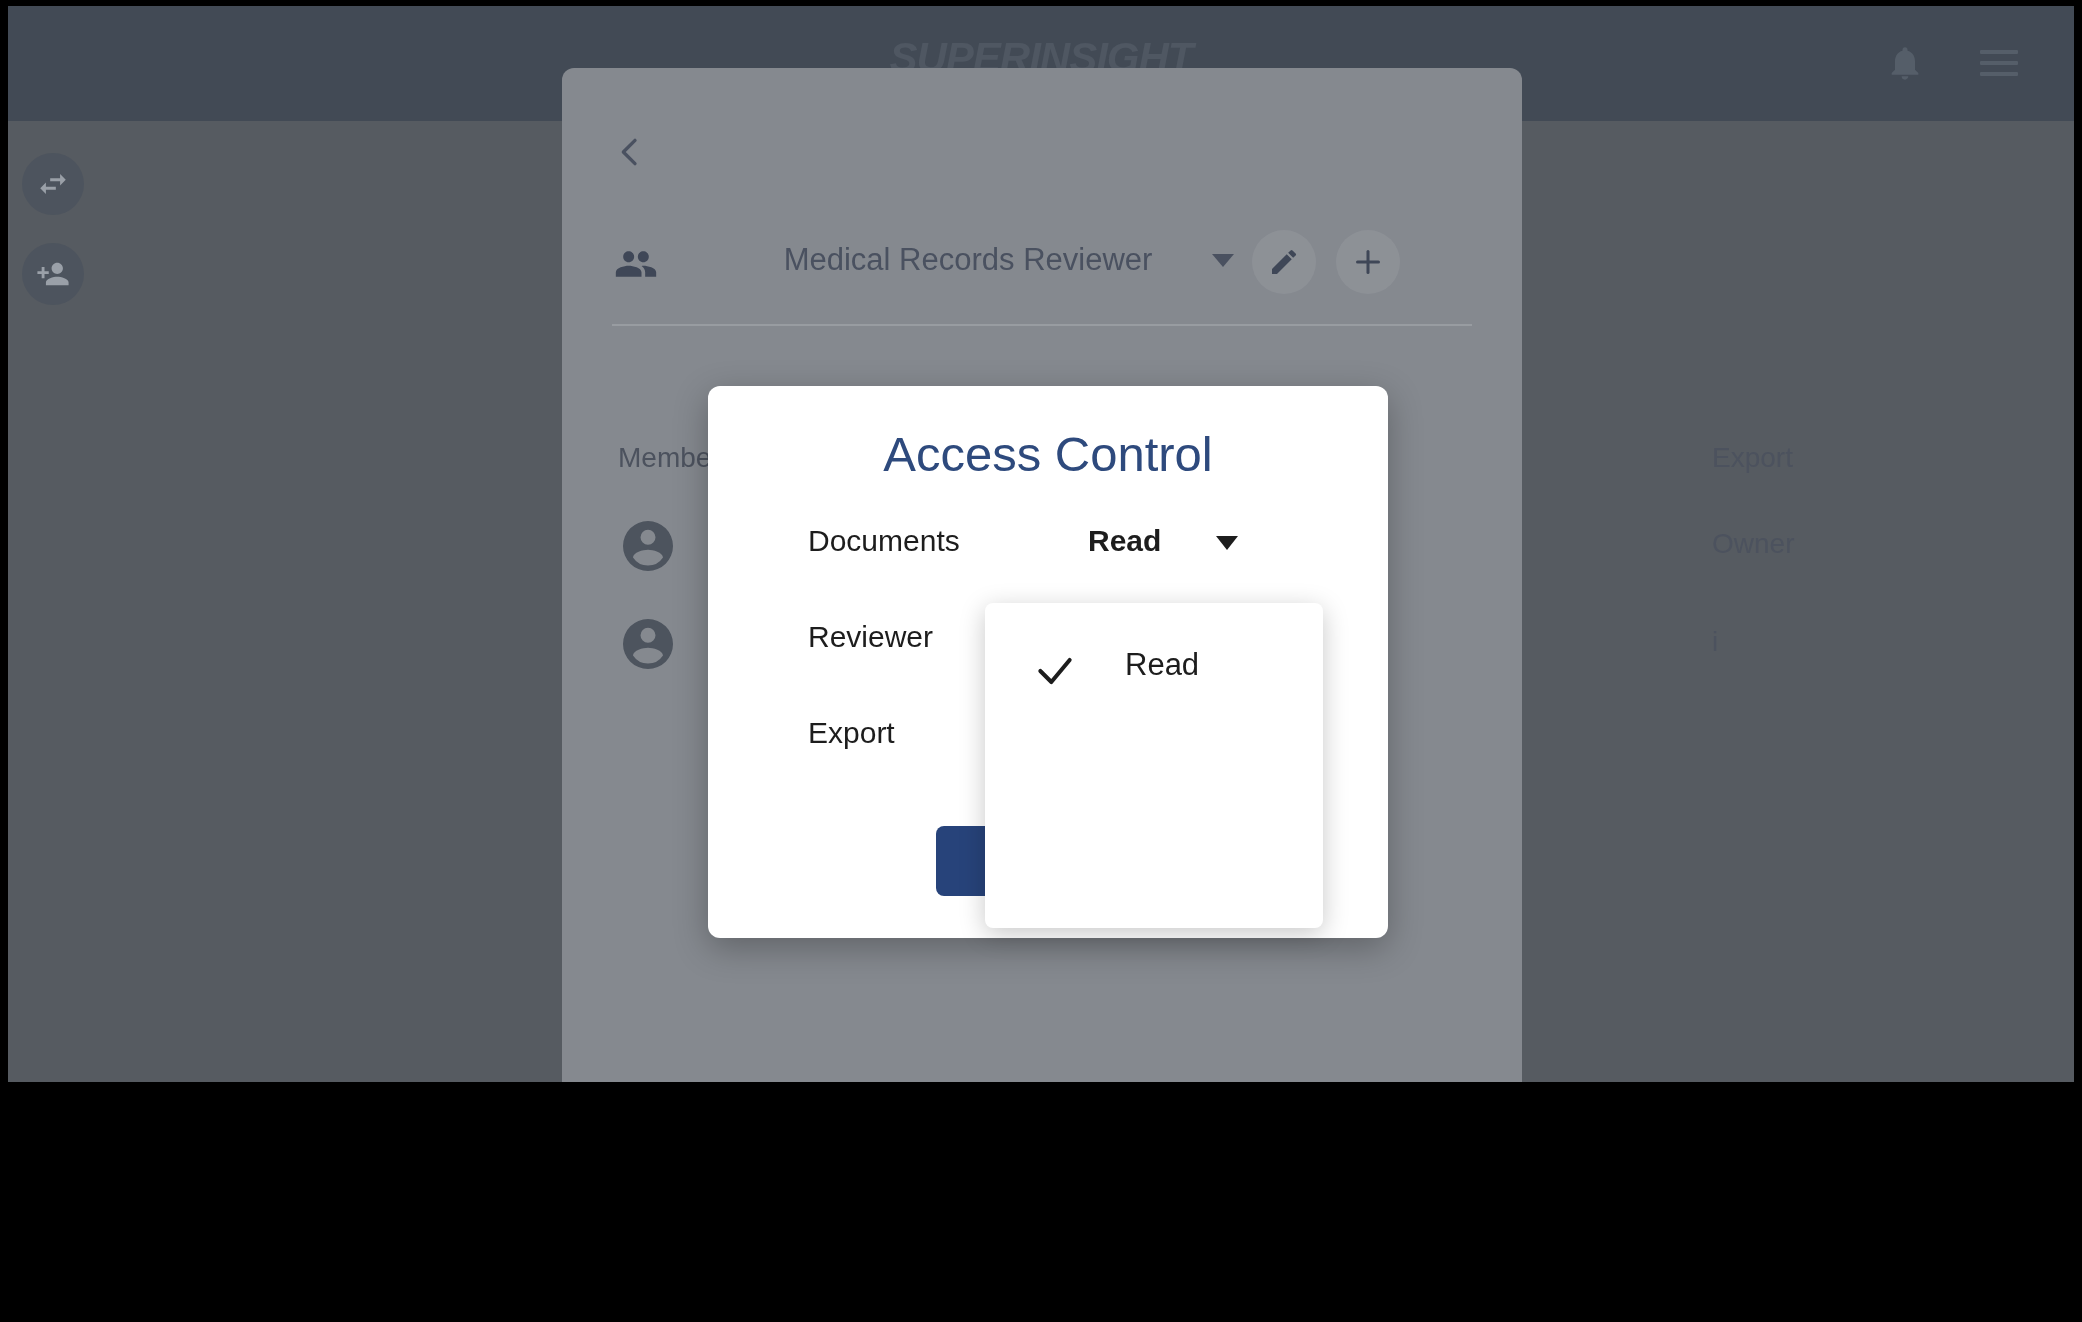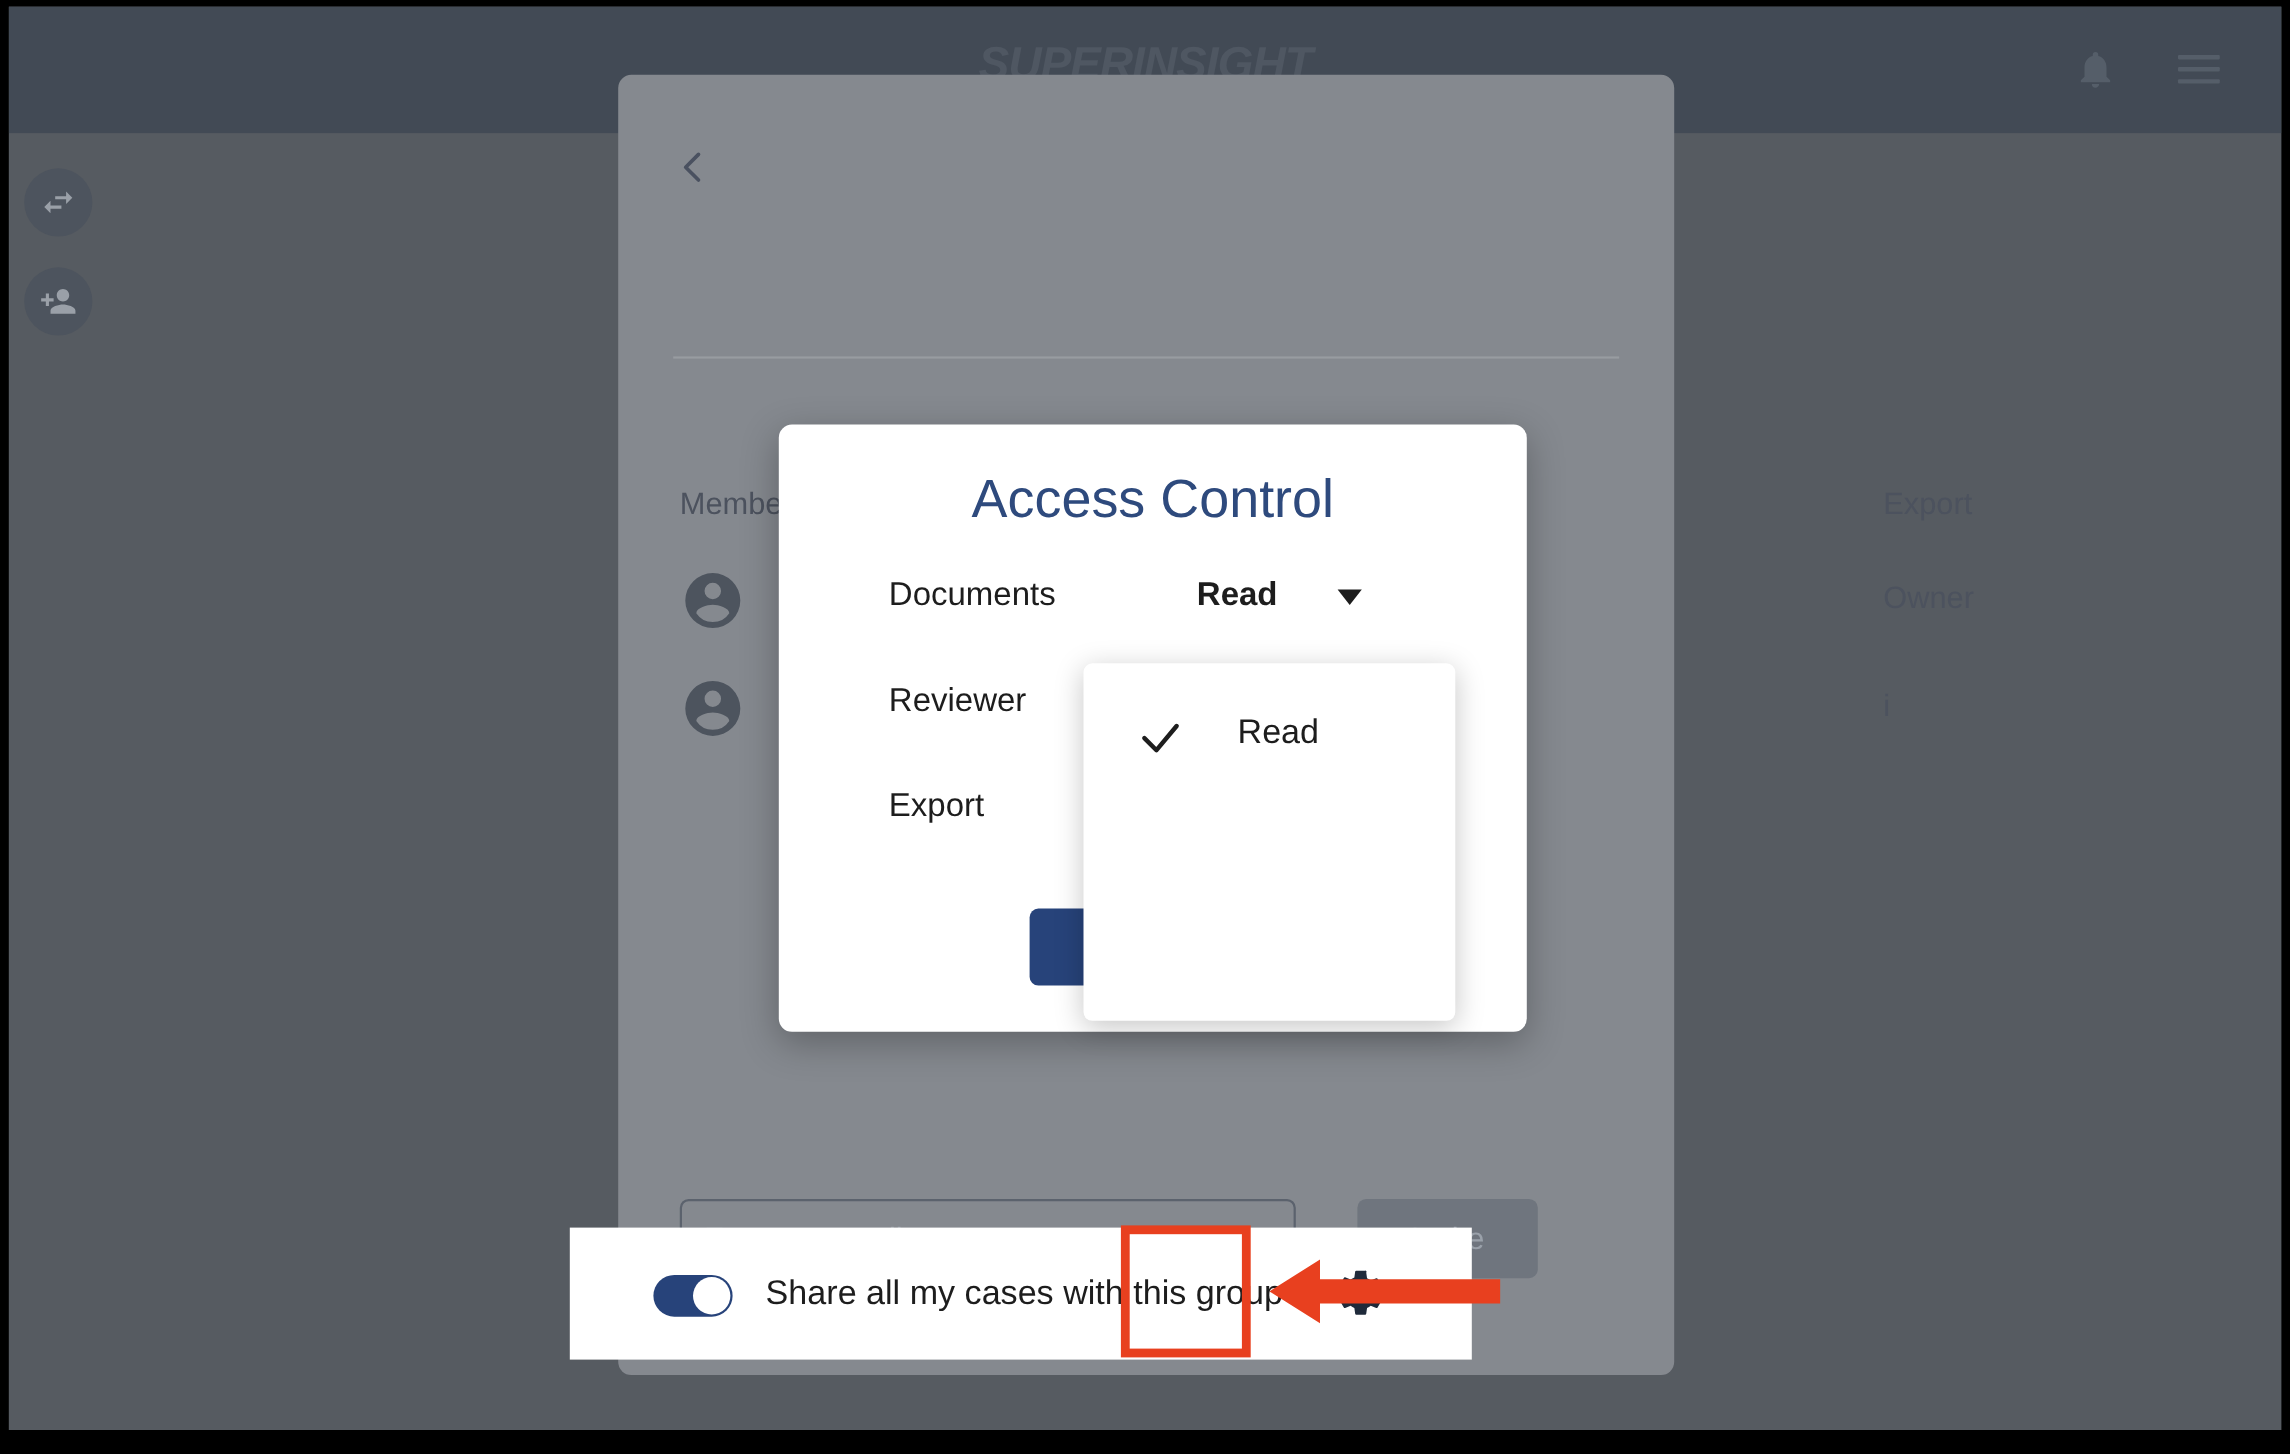--- a/index.html
+++ b/index.html
@@ -9,21 +9,21 @@
     height: 1322px;
     background: #000;
     font-family: "Liberation Sans", sans-serif;
     overflow: hidden;
   }
 
   
   #app-frame {
     position: absolute;
     left: 8px; top: 6px;
-    width: 2066px; height: 1294px;
+    width: 2066px; height: 1076px;
     background: #565b61;
     overflow: hidden;
   }
 
   
   #top-bar {
     position: absolute;
     left: 0; top: 0;
     width: 100%; height: 115px;
     background: #424a55;
@@ -335,20 +335,41 @@
   </div>
 
   <div id="group-panel">
 
     <div id="back-chevron-btn">
       <svg class="ic" width="40" height="40" viewBox="0 0 24 24" fill="none" stroke="#4a5160" stroke-width="2" stroke-linecap="round" stroke-linejoin="round">
         <polyline points="15 5 8 12 15 19"></polyline>
       </svg>
     </div>
 
+    <div id="group-header">
+      <div id="group-people-icon">
+        <svg class="ic" width="44" height="44" viewBox="0 0 24 24" fill="#3f4757">
+          <path d="M16 11c1.66 0 2.99-1.34 2.99-3S17.66 5 16 5c-1.66 0-3 1.34-3 3s1.34 3 3 3zm-8 0c1.66 0 2.99-1.34 2.99-3S9.66 5 8 5C6.34 5 5 6.34 5 8s1.34 3 3 3zm0 2c-2.33 0-7 1.17-7 3.5V19h14v-2.5c0-2.33-4.67-3.5-7-3.5zm8 0c-.29 0-.62.02-.97.05 1.16.84 1.97 1.97 1.97 3.45V19h6v-2.5c0-2.33-4.67-3.5-7-3.5z"></path>
+        </svg>
+      </div>
+      <div id="group-title">Medical Records Reviewer</div>
+      <div id="group-title-caret"></div>
+
+      <div class="round-icon-btn" id="edit-group-btn">
+        <svg class="ic" width="32" height="32" viewBox="0 0 24 24" fill="#3f4757">
+          <path d="M3 17.25V21h3.75L17.81 9.94l-3.75-3.75L3 17.25zM20.71 7.04a1 1 0 000-1.41l-2.34-2.34a1 1 0 00-1.41 0l-1.83 1.83 3.75 3.75 1.83-1.83z"></path>
+        </svg>
+      </div>
+      <div class="round-icon-btn" id="add-member-btn">
+        <svg class="ic" width="36" height="36" viewBox="0 0 24 24" fill="none" stroke="#3f4757" stroke-width="2" stroke-linecap="round">
+          <line x1="12" y1="5" x2="12" y2="19"></line>
+            <line x1="5" y1="12" x2="19" y2="12"></line>
+        </svg>
+      </div>
+    </div>
 
     <div id="panel-divider"></div>
 
     <div id="members-label">Members</div>
     <div id="export-label">Export</div>
 
     <div class="member-row" id="member-row-0">
       <div class="member-avatar">
         <svg class="ic" width="60" height="60" viewBox="0 0 24 24" fill="#4d545e">
           <path d="M12 2a10 10 0 100 20 10 10 0 000-20zm0 3.5a3 3 0 110 6 3 3 0 010-6zm0 14.3a7.2 7.2 0 01-6-3.22c.03-1.99 4-3.08 6-3.08s5.97 1.09 6 3.08a7.2 7.2 0 01-6 3.22z"></path>

